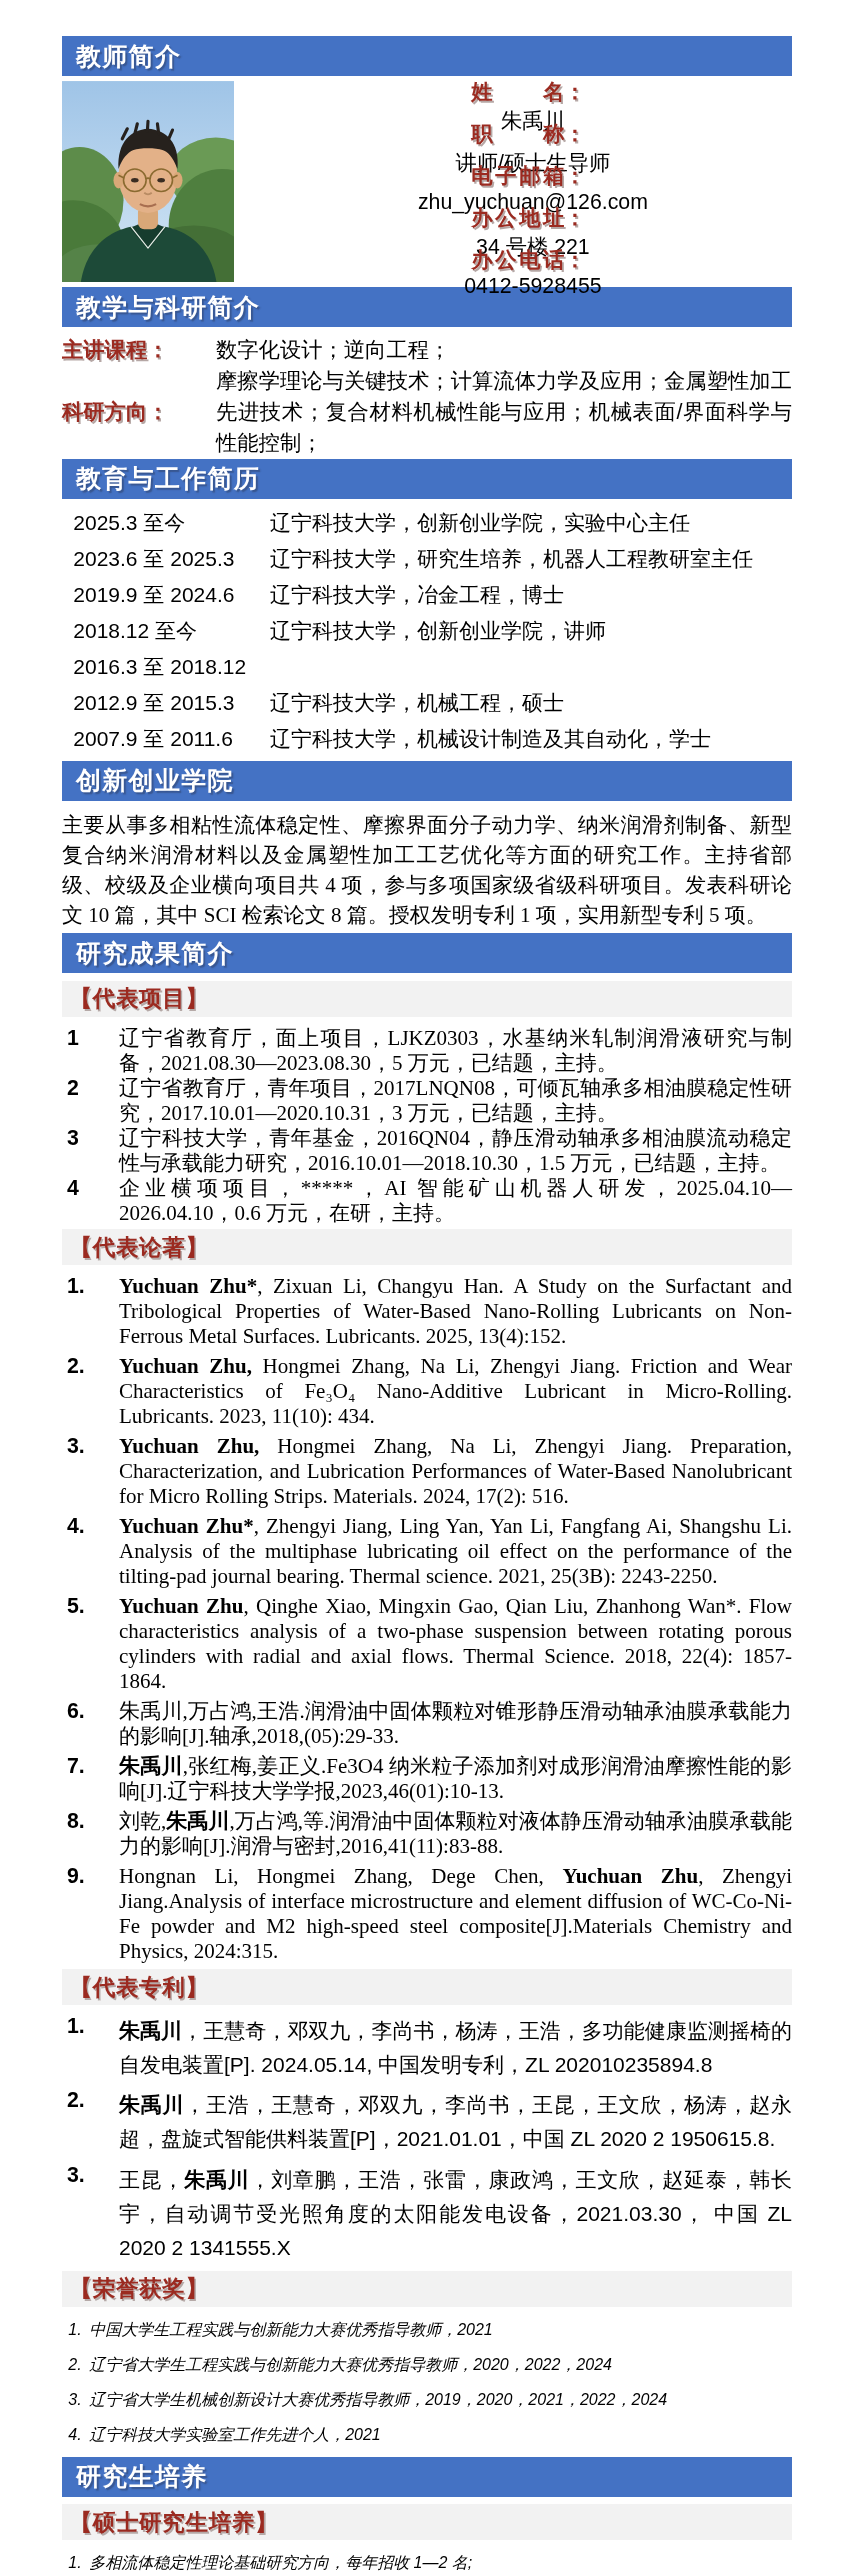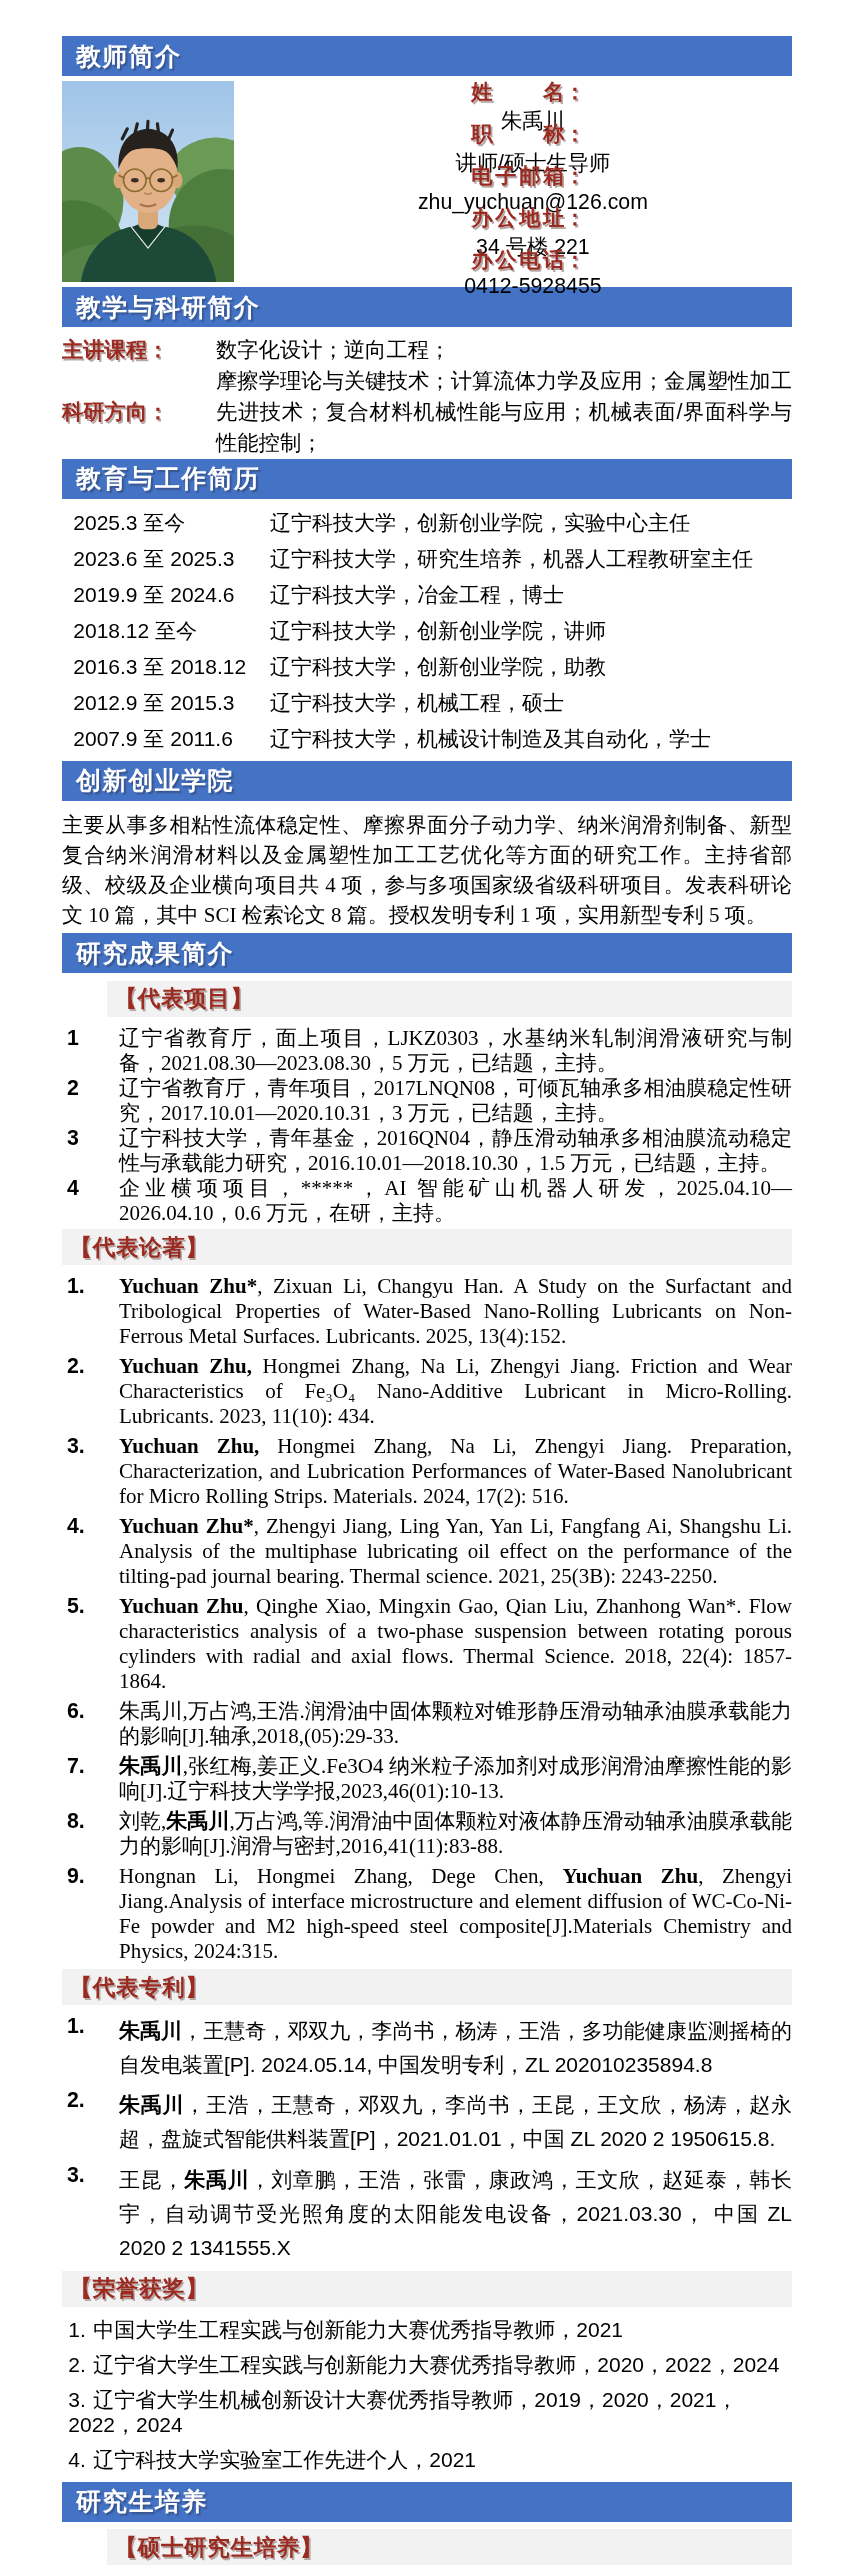--- a/index.html
+++ b/index.html
@@ -65,27 +65,27 @@
   .projects .n-item{margin-bottom:0;}
   .projects .n-text{font-family:"Liberation Serif", serif;font-size:21px;line-height:25px;}
   .pubs .n-item{margin-bottom:5px;}
   .pubs .n-text{font-family:"Liberation Serif", serif;font-size:21px;line-height:25px;}
   .patents .n-item{margin-bottom:6.3px;}
   .patents .n-text{font-size:21px;line-height:34px;}
   .n-text b{font-weight:bold;}
 
   
   .inlinelist{margin-top:10px;}
-  .i-item{font-size:21px;line-height:25px;color:#000;padding-left:6.3px;}
+  .i-item{font-size:16px;line-height:25px;color:#000;padding-left:6.3px;font-style:italic;}
   .honors .i-item{margin-bottom:10px;}
   .training .i-item{margin-bottom:7.5px;}
   .i-num{margin-right:7.5px;}
 
   .mt6{margin-top:3.8px;} .mt4{margin-top:2.5px;} .mt10{margin-top:10px;}
-  .mt12{margin-top:7.5px;margin-left:45px;}
+  .mt12{margin-top:7.5px;}
 </style>
 </head>
 <body>
 
 <div class="page">
 
   <div class="bar">
     <span>教师简介</span>
   </div>
 
@@ -183,21 +183,20 @@
       <div class="r-row">
         <span class="r-period">2019.9 至 2024.6</span>
         <span class="r-detail">辽宁科技大学，冶金工程，博士</span>
       </div>
       <div class="r-row">
         <span class="r-period">2018.12 至今</span>
         <span class="r-detail">辽宁科技大学，创新创业学院，讲师</span>
       </div>
       <div class="r-row">
         <span class="r-period">2016.3 至 2018.12</span>
-        <span class="r-detail">辽宁科技大学，创新创业学院，助教</span>
       </div>
       <div class="r-row">
         <span class="r-period">2012.9 至 2015.3</span>
         <span class="r-detail">辽宁科技大学，机械工程，硕士</span>
       </div>
       <div class="r-row">
         <span class="r-period">2007.9 至 2011.6</span>
         <span class="r-detail">辽宁科技大学，机械设计制造及其自动化，学士</span>
       </div>
     </div>

